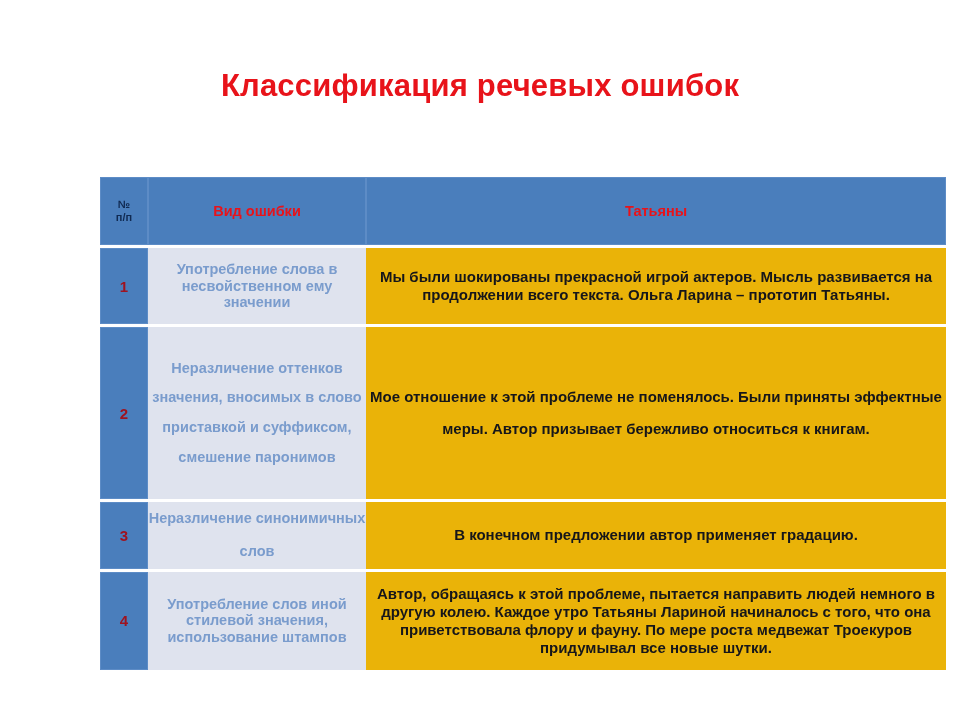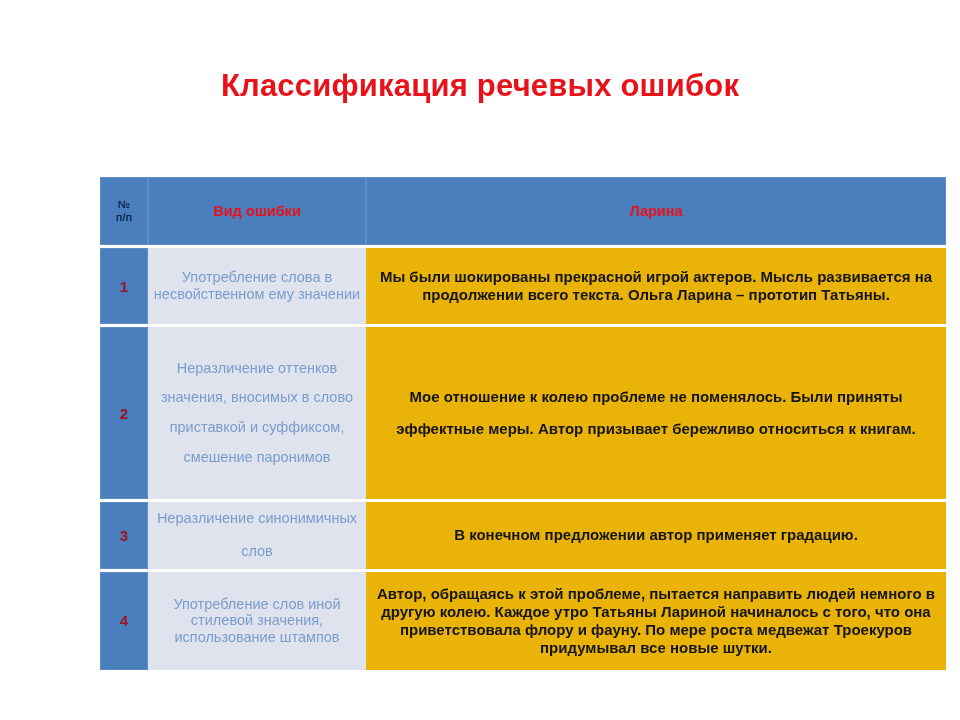--- a/index.html
+++ b/index.html
@@ -83,21 +83,21 @@
     font-weight: bold;
     font-size: 15px;
     text-align: center;
     box-shadow: inset 0 0 0 1px #5d8cc6;
   }
 
   
   .kind-cell {
     background: #dfe3ee;
     color: #7a9ccd;
-    font-weight: normal;
+    font-weight: bold;
     font-size: 14.5px;
     text-align: center;
     line-height: 1.15;
     padding: 6px 8px;
   }
   .kind-cell.loose { line-height: 2.05; }
   .kind-cell.loose2 { line-height: 2.3; text-align: center; }
 
   
   .ex-cell {
@@ -127,41 +127,41 @@
       <col class="col-ex">
     </colgroup>
     <tbody>
 
       <tr>
         <td class="hdr-num">
           <div>№</div>
           <div>п/п</div>
         </td>
         <td class="hdr-cell">Вид ошибки</td>
-        <td class="hdr-cell">Ларина</td>
+        <td class="hdr-cell">Татьяны</td>
       </tr>
 
       <tr class="row-sep">
           <td colspan="3"></td>
         </tr>
 
       <tr style="height:76px">
         <td class="num-cell">1</td>
         <td class="kind-cell">Употребление слова в несвойственном ему значении</td>
         <td class="ex-cell">Мы были шокированы  прекрасной  игрой актеров. Мысль развивается на продолжении всего текста. Ольга Ларина – прототип Татьяны.</td>
       </tr>
 
       <tr class="row-sep">
           <td colspan="3"></td>
         </tr>
 
       <tr style="height:172px">
         <td class="num-cell">2</td>
         <td class="kind-cell loose">Неразличение оттенков значения, вносимых в слово приставкой и суффиксом, смешение паронимов</td>
-        <td class="ex-cell loose">Мое отношение к колею проблеме не поменялось.  Были приняты эффектные меры. Автор призывает бережливо относиться к книгам.</td>
+        <td class="ex-cell loose">Мое отношение к этой проблеме не поменялось.  Были приняты эффектные меры. Автор призывает бережливо относиться к книгам.</td>
       </tr>
 
       <tr class="row-sep">
           <td colspan="3"></td>
         </tr>
 
       <tr style="height:56px">
         <td class="num-cell">3</td>
         <td class="kind-cell loose2">Неразличение синонимичных слов</td>
         <td class="ex-cell">В конечном предложении автор применяет градацию.</td>

